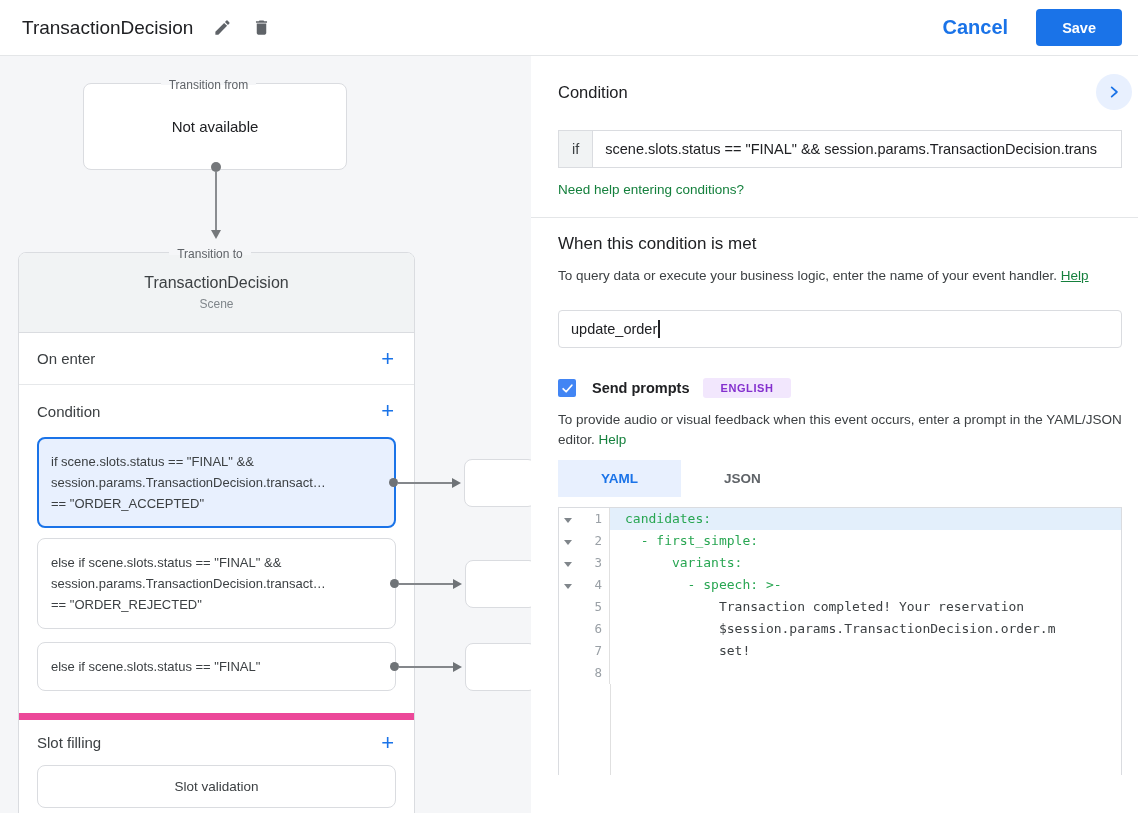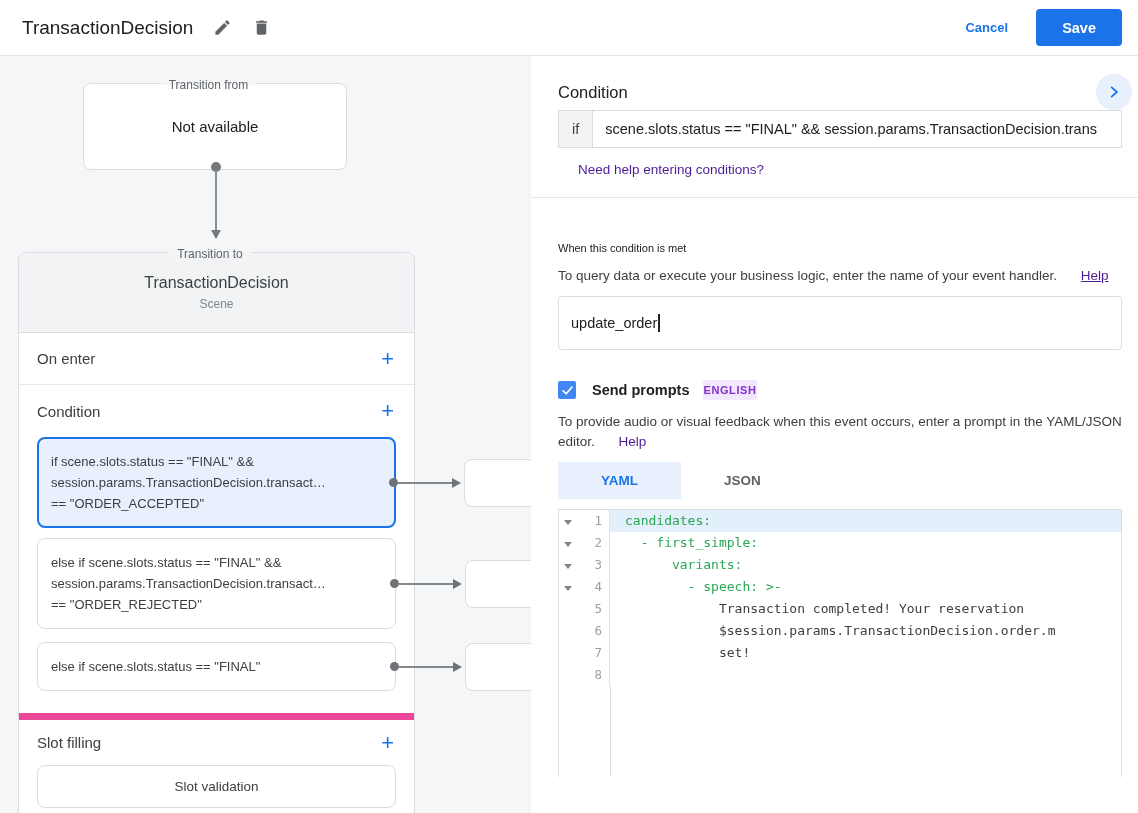--- a/index.html
+++ b/index.html
@@ -6,21 +6,21 @@
   html,body { width:1138px; height:813px; overflow:hidden; }
   body { font-family:"Liberation Sans", sans-serif; background:#fff; color:#202124; }
 
   
   .topbar { height:56px; background:#fff; border-bottom:1px solid #e4e6e8;
             display:flex; align-items:center; padding:0 16px 0 22px; }
   .topbar .title { font-size:19px; color:#202124; }
   .topbar .icon-btn { background:none; border:none; cursor:pointer; margin-left:20px;
                       display:flex; align-items:center; color:#5f6368; }
   .topbar .spacer { flex:1; }
-  .cancel-btn { background:none; border:none; color:#1a73e8; font-size:13px; font-weight:700;
+  .cancel-btn { background:none; border:none; color:#1a73e8; font-size:20px; font-weight:700;
                 cursor:pointer; margin-right:28px; font-family:inherit; }
   .save-btn { background:#1a73e8; color:#fff; border:none; border-radius:4px; height:37px;
               padding:0 26px; font-size:14.5px; font-weight:700; cursor:pointer; font-family:inherit; }
 
   .main { display:flex; height:757px; }
 
   
   .diagram { position:relative; width:531px; background:#f5f6f8; overflow:hidden; flex:none; }
 
   .node-box { position:absolute; background:#fff; border:1px solid #dadce0; border-radius:8px; }
@@ -74,44 +74,44 @@
 
   
   .detail { position:relative; flex:1; background:#fff; overflow:hidden;
             padding:18px 16px 0 27px; }
   .heading-row { position:relative; height:36px; display:flex; align-items:center; }
   .heading { font-size:16.5px; color:#202124; }
   .circle-btn { position:absolute; right:-10px; top:0; width:36px; height:36px; border-radius:50%;
                 background:#e8f0fe; border:none; cursor:pointer; display:flex; align-items:center;
                 justify-content:center; color:#1a73e8; }
 
-  .if-row { display:flex; margin-top:0; height:38px; }
+  .if-row { display:flex; margin-top:20px; height:38px; }
   .if-prefix { background:#f1f3f4; border:1px solid #dadce0; border-right:none;
                display:flex; align-items:center; padding:0 13px; font-size:14.5px; color:#3c4043; }
   .if-input { flex:1; border:1px solid #dadce0; font-size:14.5px; color:#202124; padding:0 12px;
               font-family:inherit; background:#fff; outline:none; }
 
-  .link { color:#4c1d95; font-size:13.5px; text-decoration:none; cursor:pointer;margin-left:20px; }
+  .link { color:#15803d; font-size:13.5px; text-decoration:none; cursor:pointer; }
   .help-link { text-decoration:underline; }
   .cond-help { display:inline-block; margin-top:14px; }
 
   .divider { height:1px; background:#e4e6e8; margin:19px -16px 0 -27px; }
 
-  .when-heading { margin-top:44px; font-size:11px; color:#202124; }
+  .when-heading { margin-top:16px; font-size:17px; color:#202124; }
 
   .check-row { display:flex; align-items:center; margin-top:30px; }
   .checkbox { width:18px; height:18px; border-radius:2px; background:#4285f4; flex:none;
               display:flex; align-items:center; justify-content:center; cursor:pointer; }
   .check-label { margin-left:16px; font-size:14.5px; font-weight:700; color:#202124; }
   .badge { margin-left:14px; background:#f2e7fd; color:#8430ce; font-size:11px; font-weight:700;
-           letter-spacing:0.6px; padding:4px 0; border-radius:3px; }
+           letter-spacing:0.6px; padding:4px 17px; border-radius:3px; }
 
   .desc { margin-top:12px; font-size:13.5px; line-height:20px; color:#3c4043; }
 
-  .text-field { margin-top:10px; height:54px; border:1px solid #dadce0; border-radius:4px;
+  .text-field { margin-top:24px; height:38px; border:1px solid #dadce0; border-radius:4px;
                 display:flex; align-items:center; padding:0 12px; font-size:14.5px; color:#202124;
                 cursor:text; background:#fff; }
   .caret { width:1.5px; height:18px; background:#202124; margin-left:1px; }
 
   .tabs { display:flex; margin-top:10px; }
   .tab { width:123px; height:37px; border:none; background:transparent; font-size:13.5px;
          font-weight:700; color:#5f6368; cursor:pointer; font-family:inherit; }
   .tab.active { background:#e8f0fe; color:#1a73e8; }
 
   .editor { margin-top:10px; border:1px solid #dadce0; border-bottom:none; height:268px;

